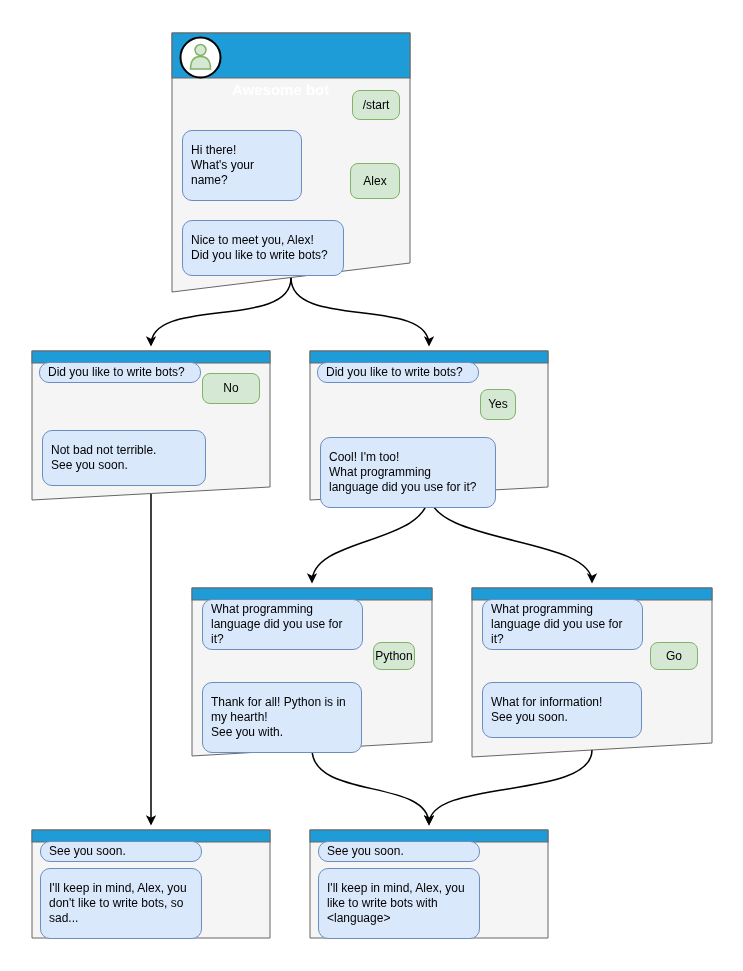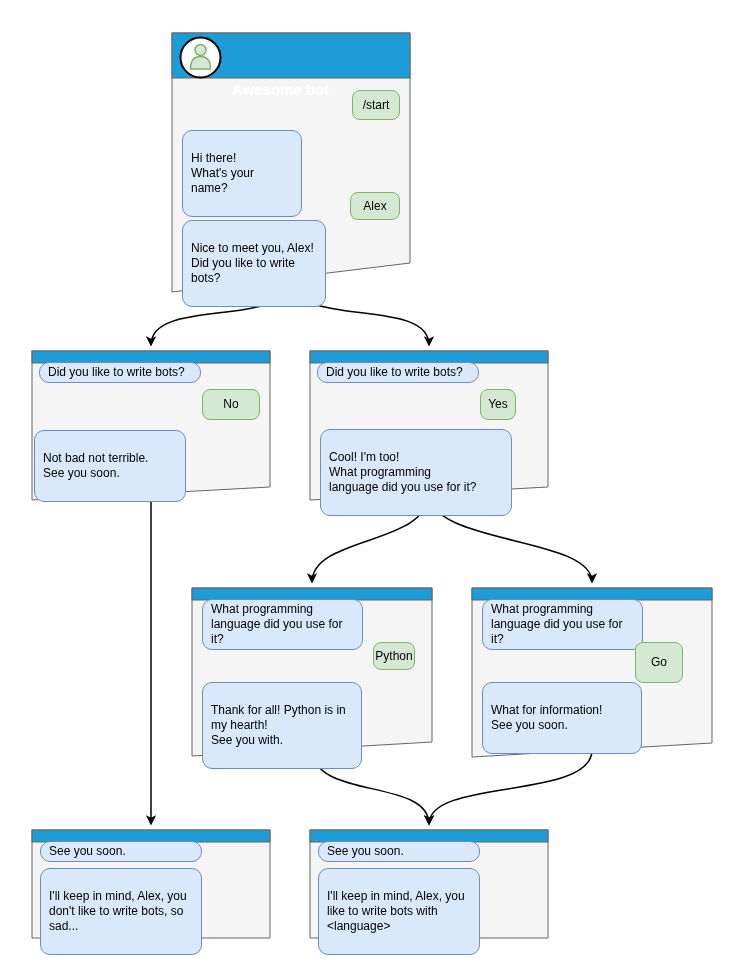--- a/index.html
+++ b/index.html
@@ -9,21 +9,21 @@
   .win{fill:var(--window_fill,#f5f5f5);stroke:var(--window_border,#666);stroke-width:1;}
   .bar{fill:var(--header_blue,#1e9cd7);stroke:var(--window_border,#666);stroke-width:1;}
   .edge{fill:none;stroke:var(--arrow,#000);stroke-width:1.5;}
   .avatar-circle{fill:#ffffff;stroke:#000000;stroke-width:2;}
   .person{fill:var(--user_bubble_fill,#d5e8d4);stroke:var(--user_bubble_border,#82b366);stroke-width:1.5;}
   .window{position:absolute;}
   .title{position:absolute;font-size:15px;font-weight:bold;color:var(--title_text,#fff);line-height:16px;}
   .bubble{position:absolute;font-size:12px;line-height:15px;white-space:pre-line;
           box-sizing:border-box;}
   .bot-b{background:var(--bot_bubble_fill,#dae8fc);border:1px solid var(--bot_bubble_border,#6c8ebf);
-         border-radius:10px;padding:20px 8px;}
+         border-radius:10px;padding:12px 8px;}
   .tight{padding:2px 8px;}
   .user-b{background:var(--user_bubble_fill,#d5e8d4);border:1px solid var(--user_bubble_border,#82b366);
           border-radius:8px;display:flex;align-items:center;justify-content:center;}
 </style>
 </head>
 <body>
 
 <div class="canvas">
 
   <svg class="layer" viewBox="0 0 743 971" xmlns="http://www.w3.org/2000/svg">
@@ -64,53 +64,53 @@
     <path class="edge" marker-end="url(#arrowhead)" d="M151,494 L151,824"></path>
     <path class="edge" marker-end="url(#arrowhead)" d="M312,749 C312,800 429,778 429,824"></path>
     <path class="edge" marker-end="url(#arrowhead)" d="M592,750 C592,800 429,778 429,824"></path>
   </svg>
 
   <div class="window" style="left:172px;top:33px;width:238px;height:260px">
     <div class="title" style="left:60px;top:49px">Awesome bot</div>
     <div class="bubble user-b" style="left:180px;top:57px;width:48px;height:30px">/start</div>
     <div class="bubble bot-b" style="left:10px;top:97px;width:120px">Hi there!
 What's your name?</div>
-    <div class="bubble user-b" style="left:178px;top:159px;width:50px;height:28px">Alex</div>
-    <div class="bubble bot-b" style="left:10px;top:187px;width:144px">Nice to meet you, Alex!
+    <div class="bubble user-b" style="left:178px;top:130px;width:50px;height:36px">Alex</div>
+    <div class="bubble bot-b" style="left:10px;top:187px;width:162px">Nice to meet you, Alex!
 Did you like to write bots?</div>
   </div>
 
   <div class="window" style="left:32px;top:351px;width:238px;height:150px">
     <div class="bubble bot-b tight" style="left:7px;top:11px;width:162px">Did you like to write bots?</div>
-    <div class="bubble user-b" style="left:170px;top:38px;width:58px;height:31px">No</div>
-    <div class="bubble bot-b" style="left:2px;top:79px;width:152px">Not bad not terrible.
+    <div class="bubble user-b" style="left:170px;top:22px;width:58px;height:31px">No</div>
+    <div class="bubble bot-b" style="left:10px;top:79px;width:164px">Not bad not terrible.
 See you soon.</div>
   </div>
 
   <div class="window" style="left:310px;top:351px;width:238px;height:150px">
     <div class="bubble bot-b tight" style="left:7px;top:11px;width:162px">Did you like to write bots?</div>
     <div class="bubble user-b" style="left:170px;top:38px;width:36px;height:31px">Yes</div>
-    <div class="bubble bot-b" style="left:10px;top:78px;width:192px">Cool! I'm too!
+    <div class="bubble bot-b" style="left:10px;top:86px;width:176px">Cool! I'm too!
 What programming
 language did you use for it?</div>
   </div>
 
   <div class="window" style="left:192px;top:588px;width:240px;height:169px">
     <div class="bubble bot-b tight" style="left:10px;top:11px;width:161px">What programming
 language did you use for it?</div>
     <div class="bubble user-b" style="left:181px;top:54px;width:42px;height:28px">Python</div>
     <div class="bubble bot-b" style="left:10px;top:94px;width:160px">Thank for all! Python is in
 my hearth!
 See you with.</div>
   </div>
 
   <div class="window" style="left:472px;top:588px;width:240px;height:170px">
     <div class="bubble bot-b tight" style="left:10px;top:11px;width:161px">What programming
 language did you use for it?</div>
-    <div class="bubble user-b" style="left:163px;top:54px;width:48px;height:41px">Go</div>
+    <div class="bubble user-b" style="left:178px;top:54px;width:48px;height:28px">Go</div>
     <div class="bubble bot-b" style="left:10px;top:94px;width:160px">What for information!
 See you soon.</div>
   </div>
 
   <div class="window" style="left:32px;top:830px;width:238px;height:108px">
     <div class="bubble bot-b tight" style="left:8px;top:11px;width:162px">See you soon.</div>
     <div class="bubble bot-b" style="left:8px;top:38px;width:162px">I'll keep in mind, Alex, you
 don't like to write bots, so
 sad...</div>
   </div>

